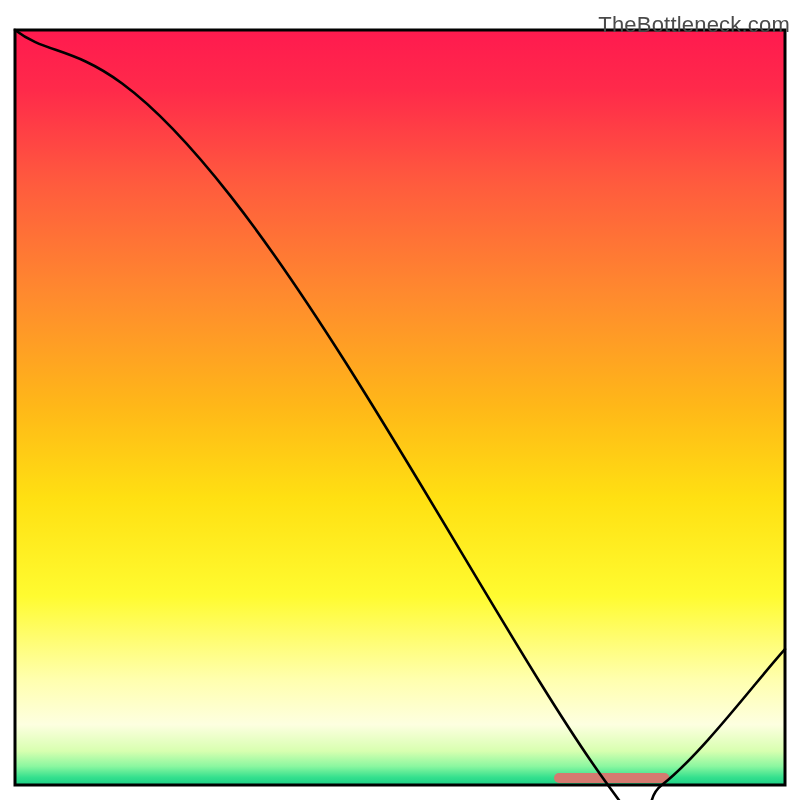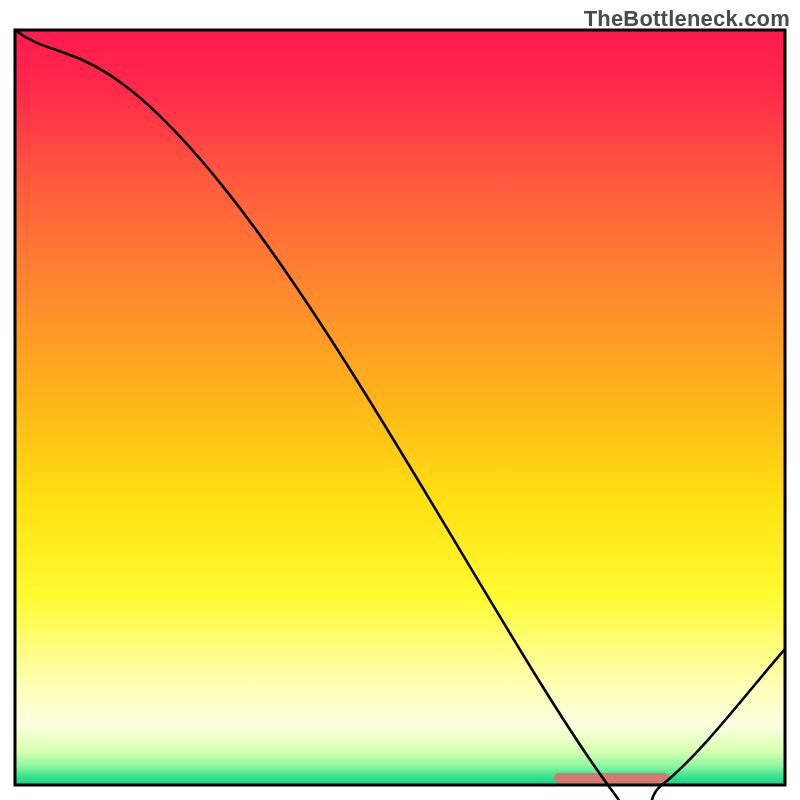--- a/index.html
+++ b/index.html
@@ -11,25 +11,25 @@
     background: #fff;
     font-family: Arial, Helvetica, sans-serif;
   }
   .frame {
     position: relative;
     width: 800px;
     height: 800px;
   }
   .watermark {
     position: absolute;
-    top: 6px;
+    top: 12px;
     right: 10px;
     color: #4a4a4a;
     font-size: 22px;
-    font-weight: 700;
+    font-weight: 400;
     letter-spacing: 0.2px;
     z-index: 20;
   }
   svg {
     display: block;
   }
 </style>
 </head>
 <body>
 

